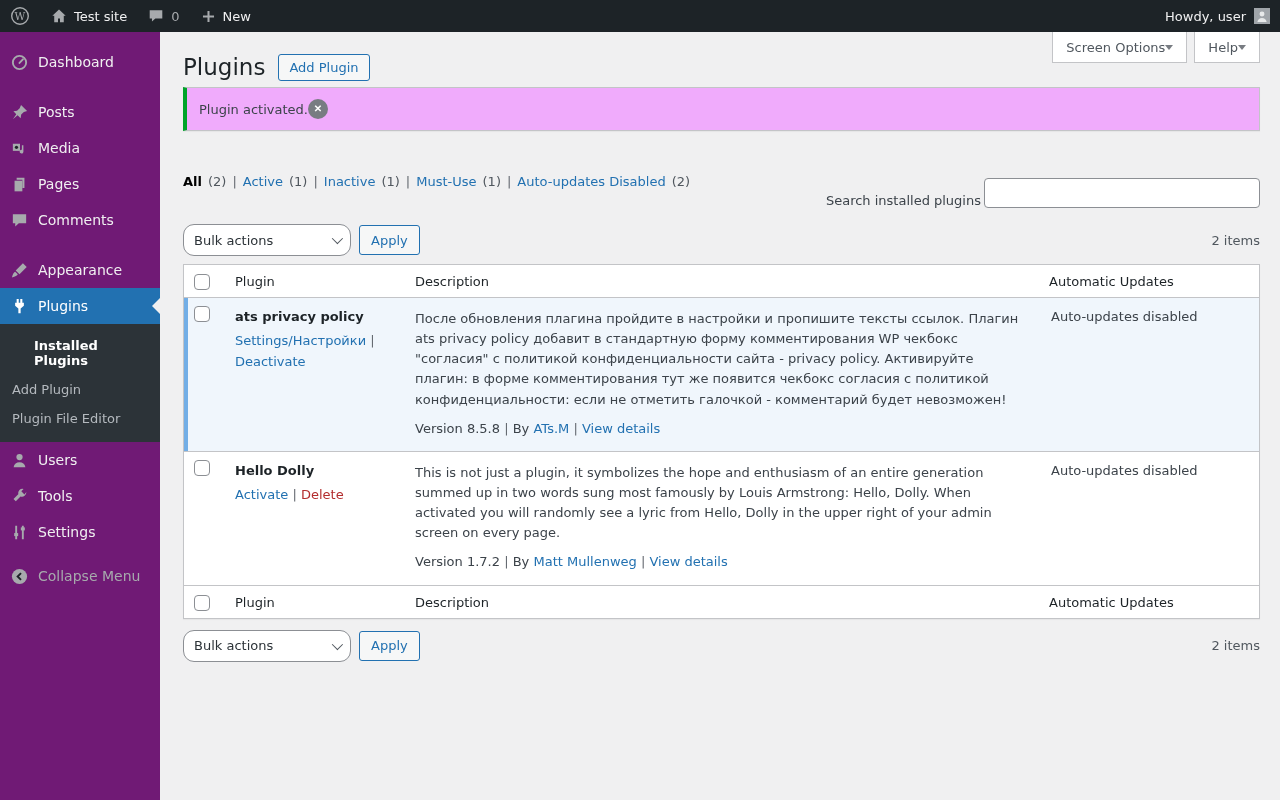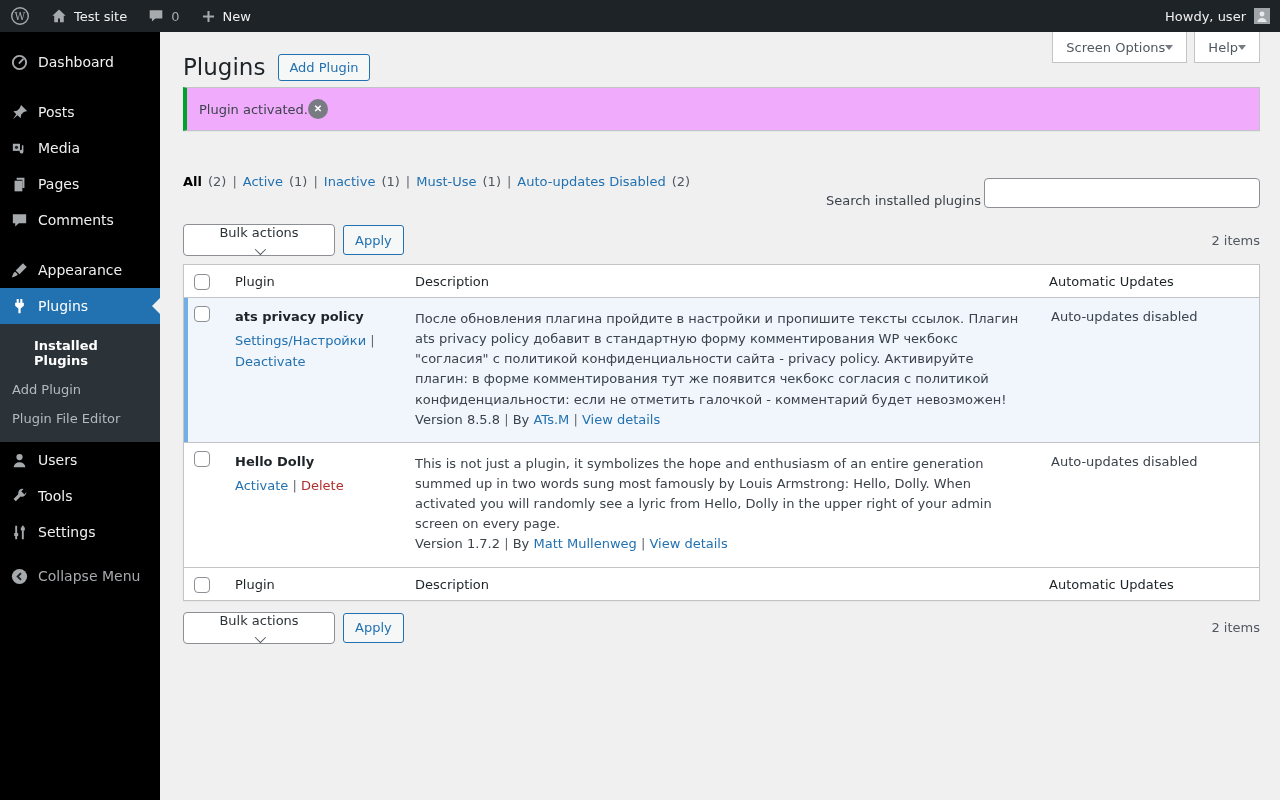--- a/index.html
+++ b/index.html
@@ -11,21 +11,21 @@
   .admin-bar { position:fixed; top:0; left:0; width:1280px; height:32px; background:#1d2327; display:flex; align-items:center; justify-content:space-between; z-index:50; }
   .ab-left, .ab-right { display:flex; align-items:center; height:32px; }
   .ab-item { display:flex; align-items:center; gap:6px; padding:0 10px; height:32px; color:#f0f0f1; }
   .ab-item .ico { color:#a7aaad; display:flex; align-items:center; }
   .ab-count { color:#a7aaad; }
   .ab-right { padding-right:10px; gap:8px; }
   .howdy { color:#f0f0f1; }
   .avatar { width:16px; height:16px; display:block; }
 
   
-  .sidebar { position:fixed; top:32px; left:0; width:160px; height:768px; background:#000000; padding-top:12px; }
+  .sidebar { position:fixed; top:32px; left:0; width:160px; height:768px; background:#701a75; padding-top:12px; }
   .menu-item { position:relative; display:flex; align-items:center; gap:9px; padding:8px 8px 8px 9px; min-height:34px; color:#f0f0f1; font-size:14px; cursor:pointer; }
   .menu-item .ico { color:#a7aaad; width:20px; height:20px; display:flex; align-items:center; justify-content:center; flex:0 0 20px; }
   .menu-sep { height:14px; }
   .menu-item.active { background:#2271b1; color:#fff; }
   .menu-item.active .ico { color:#fff; }
   .menu-arrow { position:absolute; right:0; top:50%; margin-top:-8px; width:0; height:0; border-top:8px solid transparent; border-bottom:8px solid transparent; border-right:8px solid #f0f0f1; }
   .submenu { background:#2c3338; padding:7px 0 9px; }
   .submenu-item { padding:7px 12px 7px 12px; color:#b4b9be; font-size:13px; cursor:pointer; }
   .submenu-item.current { color:#fff; font-weight:bold;padding-left:34px; }
   .collapse { margin-top:8px; color:#a7aaad; }
@@ -54,40 +54,40 @@
   .filter-count { color:#50575e; }
   .sep { color:#646970; }
   .search-box { display:flex; align-items:flex-end; gap:3px;margin-top:24px; }
   .search-label { color:#3c434a; }
   .search-input { width:276px; height:30px; border:1px solid #8c8f94; border-radius:4px; background:#fff; padding:0 8px; font-family:inherit; font-size:13px; }
 
   .tablenav { display:flex; align-items:center; justify-content:space-between; }
   .tablenav.top { margin-top:16px; }
   .tablenav.bottom { margin-top:11px; }
   .bulk-group { display:flex; align-items:center; gap:8px; }
-  .bulk-select { width:152px; height:32px; background:#fff; border:1px solid #8c8f94; border-radius:4px; display:flex; align-items:center; justify-content:space-between; padding:0 10px; color:#2c3338; cursor:pointer;flex-direction:column; }
+  .bulk-select { width:168px; height:32px; background:#fff; border:1px solid #8c8f94; border-radius:11px; display:flex; align-items:center; justify-content:space-between; padding:0 10px; color:#2c3338; cursor:pointer; }
   .chev { width:8px; height:8px; border-right:1.5px solid #50575e; border-bottom:1.5px solid #50575e; transform:rotate(45deg) translateY(-2px); }
   .apply-btn { background:#f6f7f7; border:1px solid #2271b1; border-radius:3px; color:#2271b1; font-size:13px; height:30px; padding:0 11px; cursor:pointer; font-family:inherit; }
   .items-count { color:#50575e; }
 
   
   .plugins-table { margin-top:8px; background:#fff; border:1px solid #c3c4c7; box-shadow:0 1px 1px rgba(0,0,0,.04); }
   .tr { display:grid; grid-template-columns:43px 180px 1fr 218px; }
   .th-row { border-bottom:1px solid #c3c4c7; }
   .th { padding:9px 8px 8px; color:#1d2327; }
   .check-cell { padding:8px 0 0 10px; }
   .th-row .check-cell, .tfoot-row .check-cell { padding-top:9px; }
   input.cb { appearance:none; -webkit-appearance:none; width:16px; height:16px; border:1px solid #8c8f94; border-radius:4px; background:#fff; cursor:pointer; display:block; }
   .row-active { background:#f0f6fc; box-shadow:inset 4px 0 0 #72aee6; }
   .plugin-cell { padding:11px 8px 8px; }
   .plugin-name { font-weight:bold; color:#1d2327; }
   .plugin-actions { margin-top:7px; line-height:1.6; }
   .danger { color:#b32d2e; }
   .desc-cell { padding:11px 12px 12px 8px; line-height:1.55; color:#3c434a; }
-  .plugin-meta { }
+  .plugin-meta { margin-top:9px; }
   .auto-cell { padding:11px 10px; color:#3c434a; }
   .tbody-row + .tbody-row { border-top:1px solid #c3c4c7; }
   .tfoot-row { border-top:1px solid #c3c4c7; }
 
   
   .content-footer { position:absolute; left:23px; right:20px; bottom:9px; display:flex; align-items:center; justify-content:space-between; color:#50575e; }
   .thankyou { font-style:italic; }
   .thankyou a { text-decoration:underline; }
 </style>
 </head>

